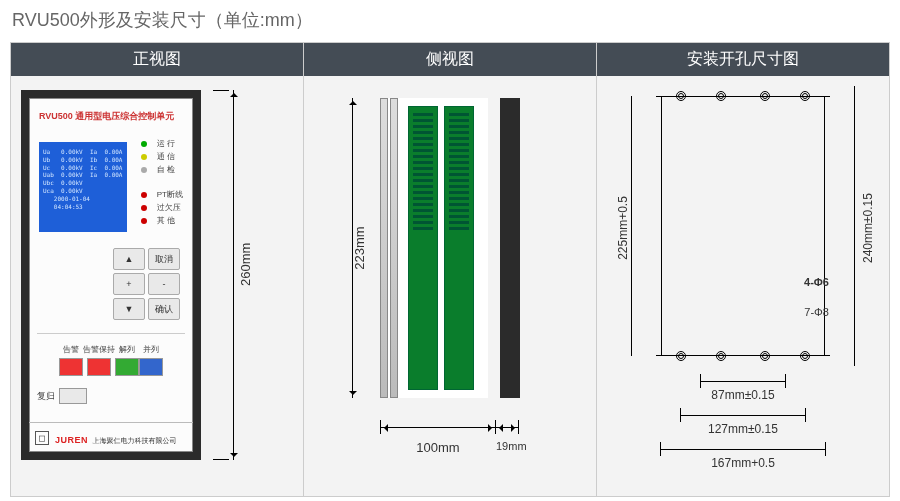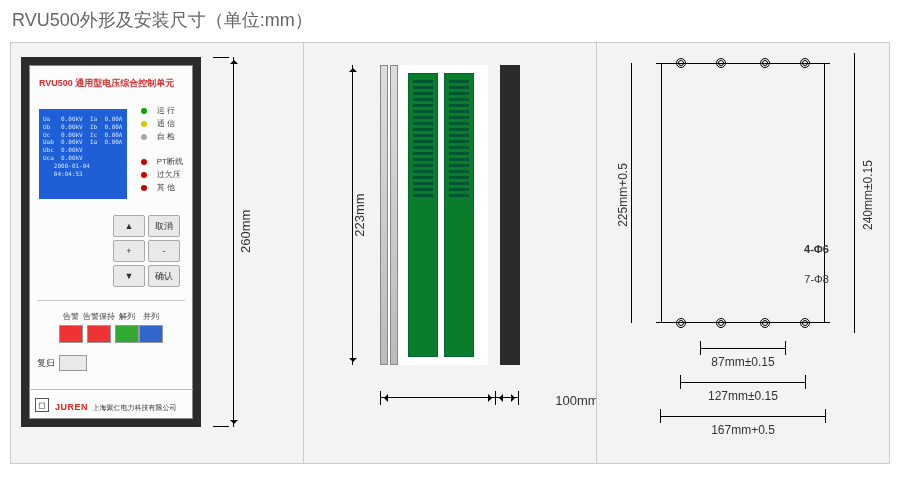--- a/index.html
+++ b/index.html
@@ -104,20 +104,21 @@
   .cut-hdims .lab{text-align:center;font-size:12px;margin-top:-2px;}
 </style>
 </head>
 <body>
 
 <div class="page-title">RVU500外形及安装尺寸（单位:mm）</div>
 
 <div class="row">
 
   <div class="cell">
+    <div class="header">正视图</div>
     <div class="body">
       <div class="front-wrap">
         <div class="front-panel">
           <div class="prod-title">RVU500 通用型电压综合控制单元</div>
 
           <div class="lcd">
             <div>Ua   0.00kV  Ia  0.00A</div>
             <div>Ub   0.00kV  Ib  0.00A</div>
             <div>Uc   0.00kV  Ic  0.00A</div>
             <div>Uab  0.00kV  Ia  0.00A</div>
@@ -188,20 +189,21 @@
       <div class="dim-v">
         <div class="ext" style="top:0"></div>
         <div class="line"></div>
         <div class="ext" style="bottom:0"></div>
       </div>
       <div class="dim-v-label">260mm</div>
     </div>
   </div>
 
   <div class="cell">
+    <div class="header">侧视图</div>
     <div class="body">
       <div class="side-wrap">
         <div class="side-box">
           <div class="chassis">
             <div class="edge1"></div>
               <div class="edge2"></div>
             <div class="pcb a">
                 <div class="ridges">
                   <i></i>
                   <i></i>
@@ -251,38 +253,39 @@
               </div>
           </div>
           <div class="bezel"></div>
 
           <div class="side-vdim">
               <div class="l"></div>
             </div>
           <div class="side-vlabel">223mm</div>
         </div>
 
-        <div class="dim-h" style="width:140px;flex-direction:row;align-items:stretch;">
+        <div class="dim-h" style="width:140px;flex-direction:column;align-items:stretch;">
           <div style="display:flex;align-items:center;">
             <div class="vtick"></div>
             <div class="hline" style="width:114px"></div>
             <div class="vtick"></div>
             <div class="hline" style="width:22px"></div>
             <div class="vtick"></div>
           </div>
           <div style="display:flex;">
             <div class="hlabel" style="width:116px">100mm</div>
             <div class="hlabel" style="width:24px;font-size:11px;">19mm</div>
           </div>
         </div>
       </div>
     </div>
   </div>
 
   <div class="cell">
+    <div class="header">安装开孔尺寸图</div>
     <div class="body">
       <div class="cut-wrap">
         <div class="cut-box">
 
           <div class="hole" style="left:14px;top:-6px;"></div>
           <div class="hole" style="right:14px;top:-6px;"></div>
           <div class="hole" style="left:14px;bottom:-6px;"></div>
           <div class="hole" style="right:14px;bottom:-6px;"></div>
           <div class="hole" style="left:54px;bottom:-6px;"></div>
           <div class="hole" style="right:54px;bottom:-6px;"></div>

